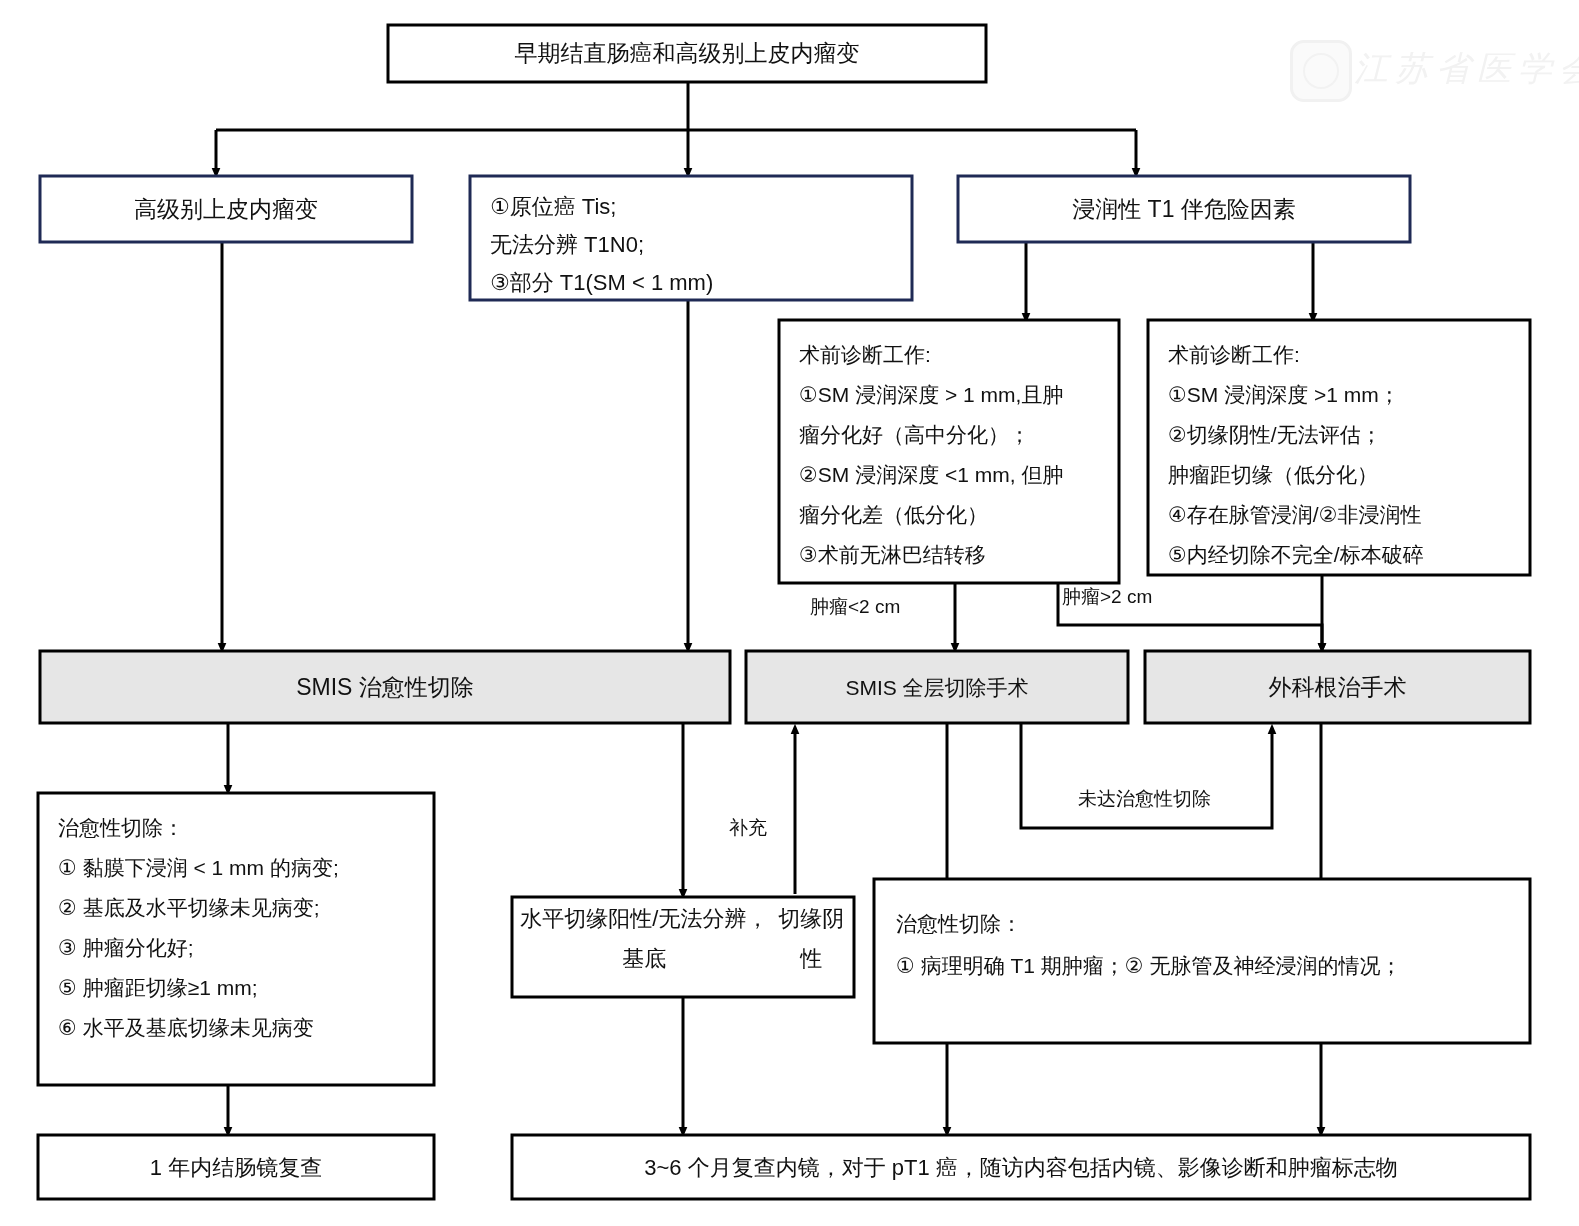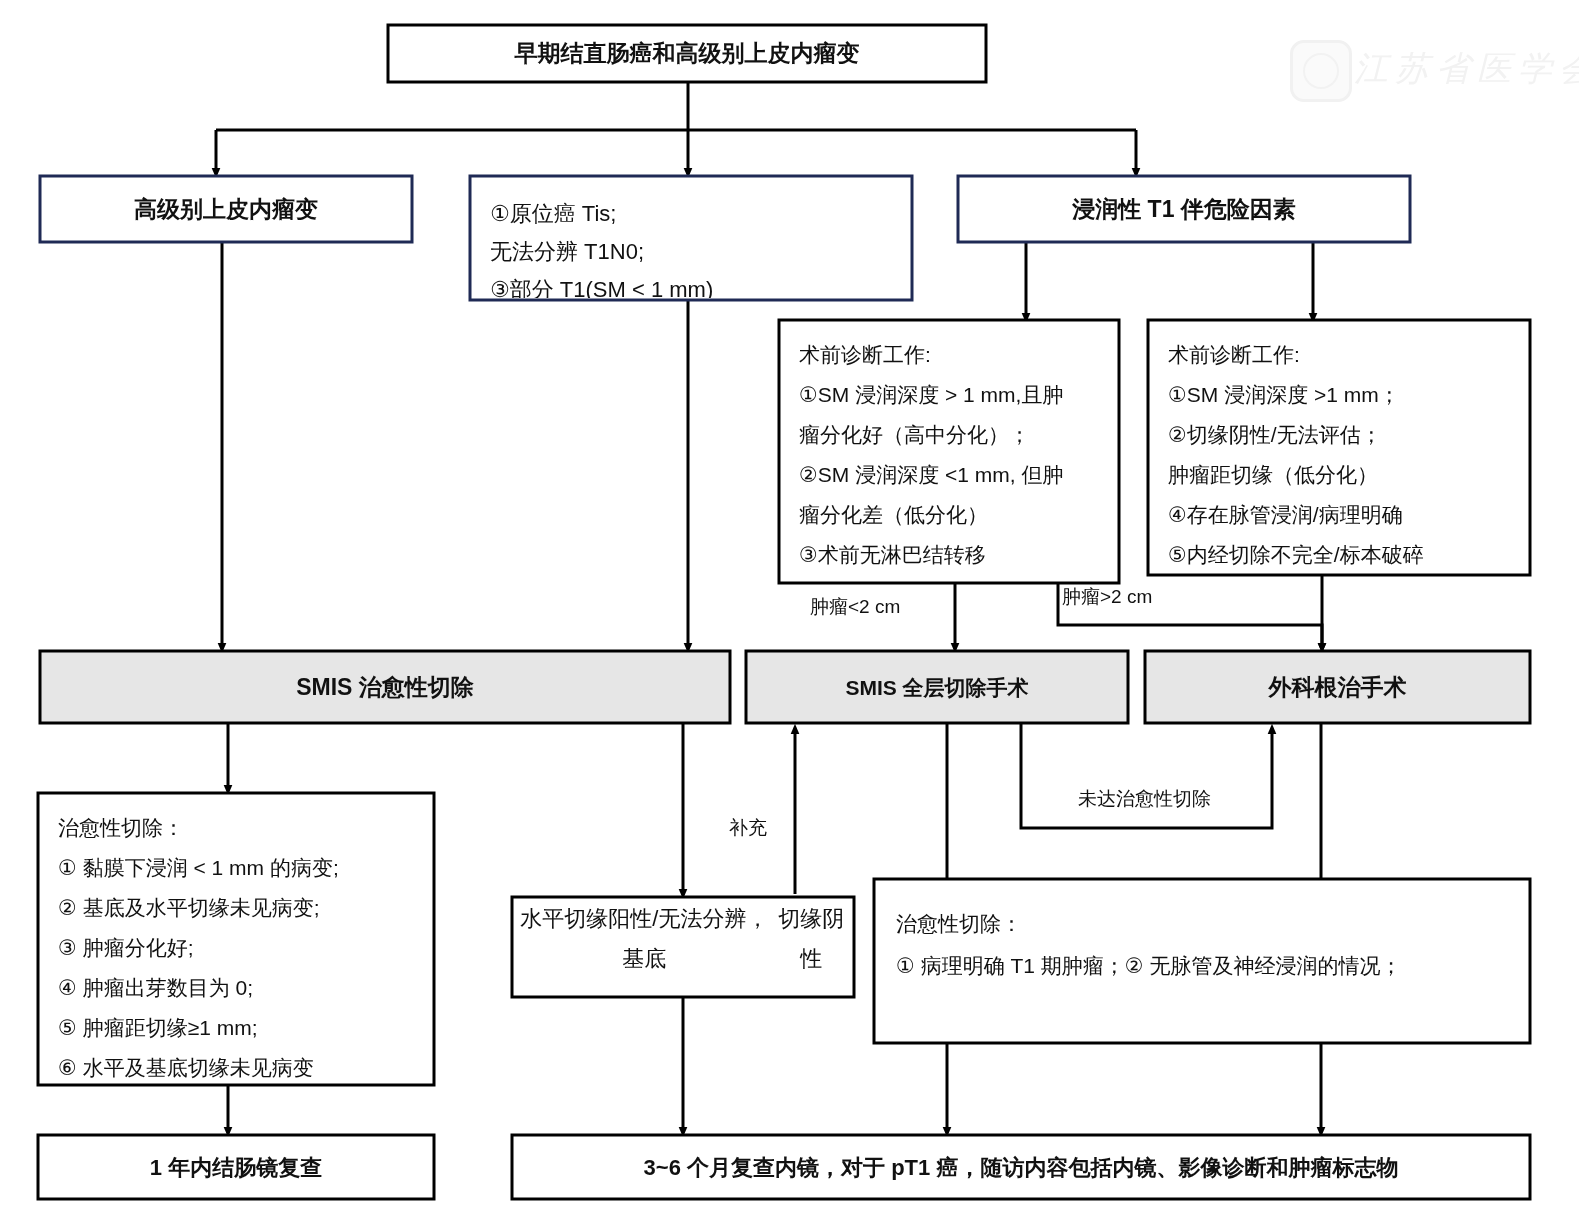--- a/index.html
+++ b/index.html
@@ -56,21 +56,20 @@
     font-size: 22px;
     line-height: 37px;
     box-sizing: border-box;
   }
   .fo-body.center {
     display: flex;
     align-items: center;
     justify-content: center;
     text-align: center;
     height: 100%;
-    font-weight: bold;
   }
   .fo-body.left {
     display: block;
     text-align: left;
   }
   .fo-body.listpad {
     padding: 13px 14px 0 16px;
   }
   .fo-line { white-space: nowrap; }
   .watermark {
@@ -188,21 +187,21 @@
       </div>
     </foreignObject>
 
     <foreignObject x="44" y="178" width="364" height="62">
       <div xmlns="http://www.w3.org/1999/xhtml" class="fo-body center" style="font-size:23px;">
         <span>高级别上皮内瘤变</span>
       </div>
     </foreignObject>
 
     <foreignObject x="474" y="178" width="434" height="120">
-      <div xmlns="http://www.w3.org/1999/xhtml" class="fo-body left listpad" style="font-size:22px;line-height:38px;padding-top:17px;">
+      <div xmlns="http://www.w3.org/1999/xhtml" class="fo-body left listpad" style="font-size:22px;line-height:38px;padding-top:10px;">
         <div class="fo-line">①原位癌 Tis;</div>
         <div class="fo-line">无法分辨 T1N0;</div>
         <div class="fo-line">③部分 T1(SM &lt; 1 mm)</div>
       </div>
     </foreignObject>
 
     <foreignObject x="962" y="178" width="444" height="62">
       <div xmlns="http://www.w3.org/1999/xhtml" class="fo-body center" style="font-size:23px;">
         <span>浸润性 T1 伴危险因素</span>
       </div>
@@ -218,21 +217,21 @@
         <div class="fo-line">③术前无淋巴结转移</div>
       </div>
     </foreignObject>
 
     <foreignObject x="1152" y="322" width="374" height="251">
       <div xmlns="http://www.w3.org/1999/xhtml" class="fo-body left listpad" style="font-size:21px;line-height:40px;">
         <div class="fo-line">术前诊断工作:</div>
         <div class="fo-line">①SM 浸润深度 &gt;1 mm；</div>
         <div class="fo-line">②切缘阴性/无法评估；</div>
         <div class="fo-line">肿瘤距切缘（低分化）</div>
-        <div class="fo-line">④存在脉管浸润/病理明确</div>
+        <div class="fo-line">④存在脉管浸润/②非浸润性</div>
         <div class="fo-line">⑤内经切除不完全/标本破碎</div>
       </div>
     </foreignObject>
 
     <foreignObject x="44" y="653" width="682" height="68">
       <div xmlns="http://www.w3.org/1999/xhtml" class="fo-body center" style="font-size:23px;">
         <span>SMIS 治愈性切除</span>
       </div>
     </foreignObject>
 
@@ -247,21 +246,20 @@
         <span>外科根治手术</span>
       </div>
     </foreignObject>
 
     <foreignObject x="42" y="795" width="388" height="288">
       <div xmlns="http://www.w3.org/1999/xhtml" class="fo-body left listpad" style="font-size:21px;line-height:40px;">
         <div class="fo-line">治愈性切除：</div>
         <div class="fo-line">① 黏膜下浸润 &lt; 1 mm 的病变;</div>
         <div class="fo-line">② 基底及水平切缘未见病变;</div>
         <div class="fo-line">③ 肿瘤分化好;</div>
-        <div class="fo-line">④ 肿瘤出芽数目为 0;</div>
         <div class="fo-line">⑤ 肿瘤距切缘≥1 mm;</div>
         <div class="fo-line">⑥ 水平及基底切缘未见病变</div>
       </div>
     </foreignObject>
 
     <foreignObject x="516" y="899" width="334" height="96">
       <div xmlns="http://www.w3.org/1999/xhtml" class="fo-body" style="font-size:22px;line-height:40px;text-align:center;display:flex;flex-direction:row;justify-content:center;height:100%;">
         <div>水平切缘阳性/无法分辨，基底</div>
         <div>切缘阴性</div>
       </div>

